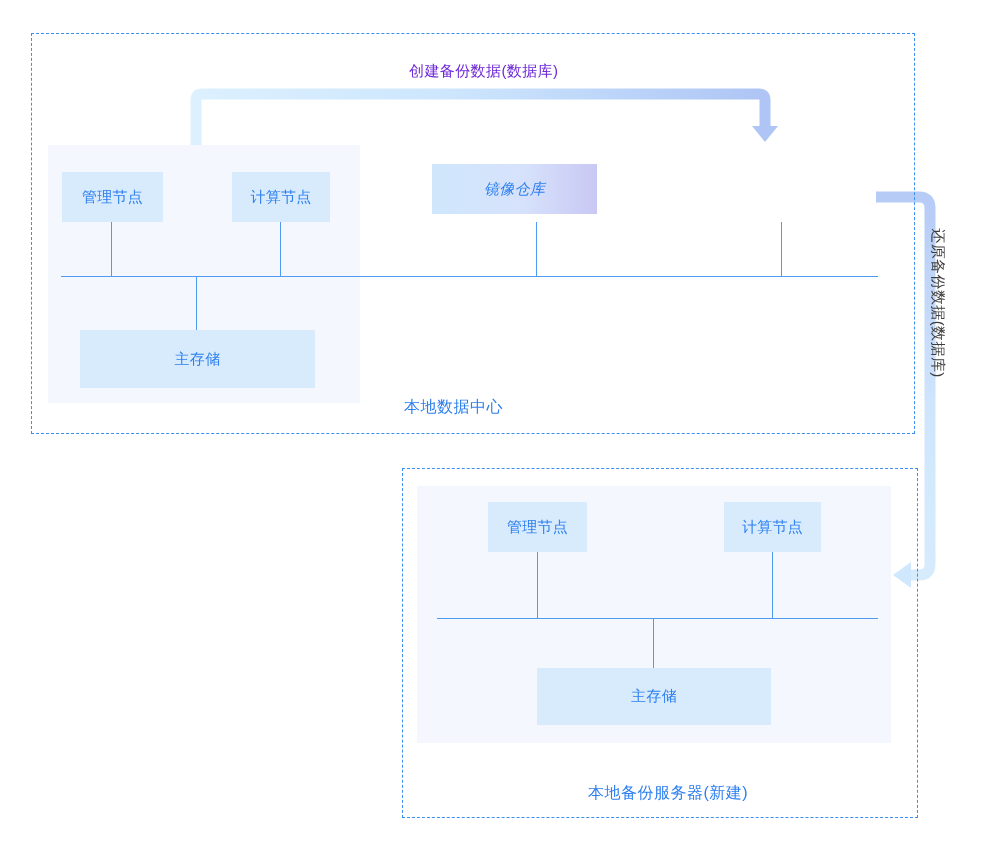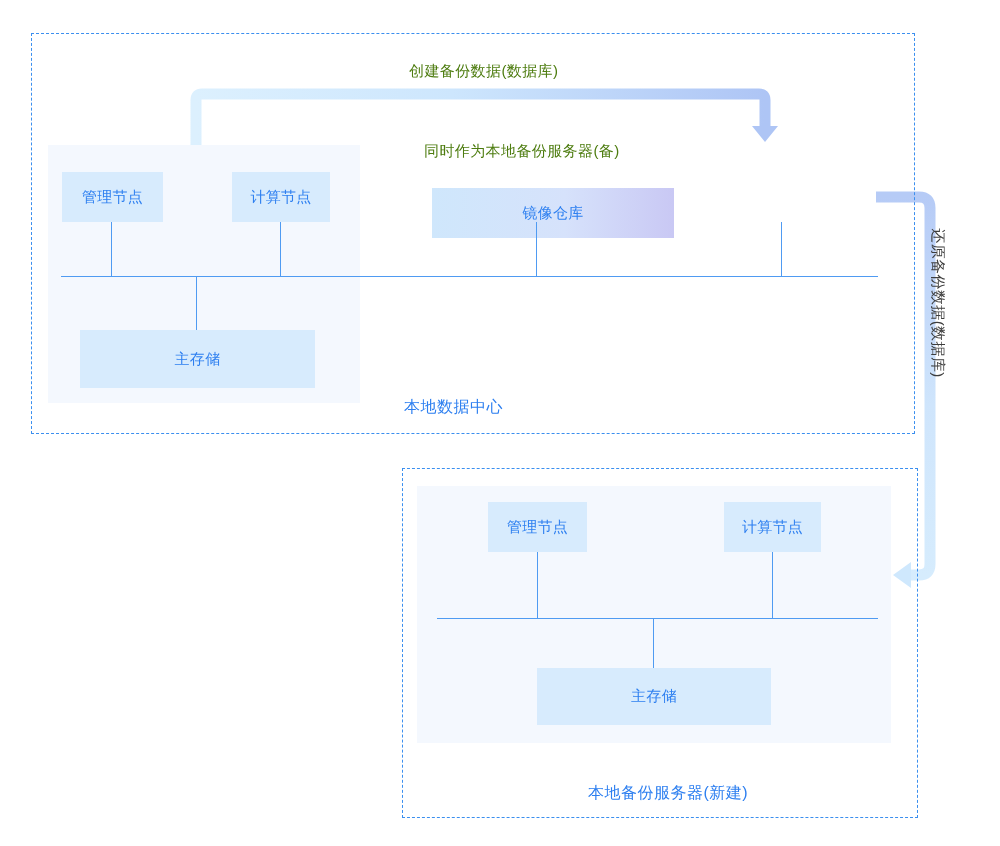--- a/index.html
+++ b/index.html
@@ -64,21 +64,21 @@
   .node-mirror {
     background: linear-gradient(to right, #cfe7fc 0%, #d6e2fb 55%, #c9c8f4 100%);
   }
   .node-backup {
     background: linear-gradient(to right, #dfe2fa 0%, #e0e3fb 100%);
   }
 
   
   #node-mgmt-top  { left: 62px;  top: 172px; width: 101px; height: 50px; }
   #node-comp-top  { left: 232px; top: 172px; width: 98px;  height: 50px; }
-  #node-mirror    { left: 432px; top: 188px; width: 242px; height: 50px; }
+  #node-mirror    { left: 432px; top: 164px; width: 165px; height: 50px; font-style: italic; }
   #node-backup    { left: 687px; top: 172px; width: 189px; height: 50px; }
   #node-store-top { left: 80px;  top: 330px; width: 235px; height: 58px; }
 
   
   #node-mgmt-bot  { left: 488px; top: 502px; width: 99px;  height: 50px; }
   #node-comp-bot  { left: 724px; top: 502px; width: 97px;  height: 50px; }
   #node-store-bot { left: 537px; top: 668px; width: 234px; height: 57px; }
 
   
   .line-h {
@@ -109,21 +109,21 @@
     left: 0;
     top: 0;
     width: 1000px;
     height: 846px;
     pointer-events: none;
   }
 
   
   .caption {
     position: absolute;
-    color: #4d7c0f;
+    color: #6d28d9;
     font-size: 15px;
     white-space: nowrap;
     letter-spacing: 0.4px;
   }
   #caption-create { left: 409px; top: 62px; }
   #caption-dual   { left: 424px; top: 142px; }
 
   #caption-restore {
     position: absolute;
     left: 937px;
@@ -200,17 +200,16 @@
 
   <div class="line-h" id="bus-bot"></div>
   <div class="line-v" id="stub-mgmt-bot"></div>
   <div class="line-v" id="stub-comp-bot"></div>
   <div class="line-v" id="stub-store-bot"></div>
 
   <div class="zone-label" id="zone-bottom-label">本地备份服务器(新建)</div>
 
   <div class="caption" id="caption-create">创建备份数据(数据库)</div>
 
-  <div class="caption" id="caption-dual">同时作为本地备份服务器(备)</div>
 
   <div id="caption-restore">还原备份数据(数据库)</div>
 
 </div>
 
 </body></html>

